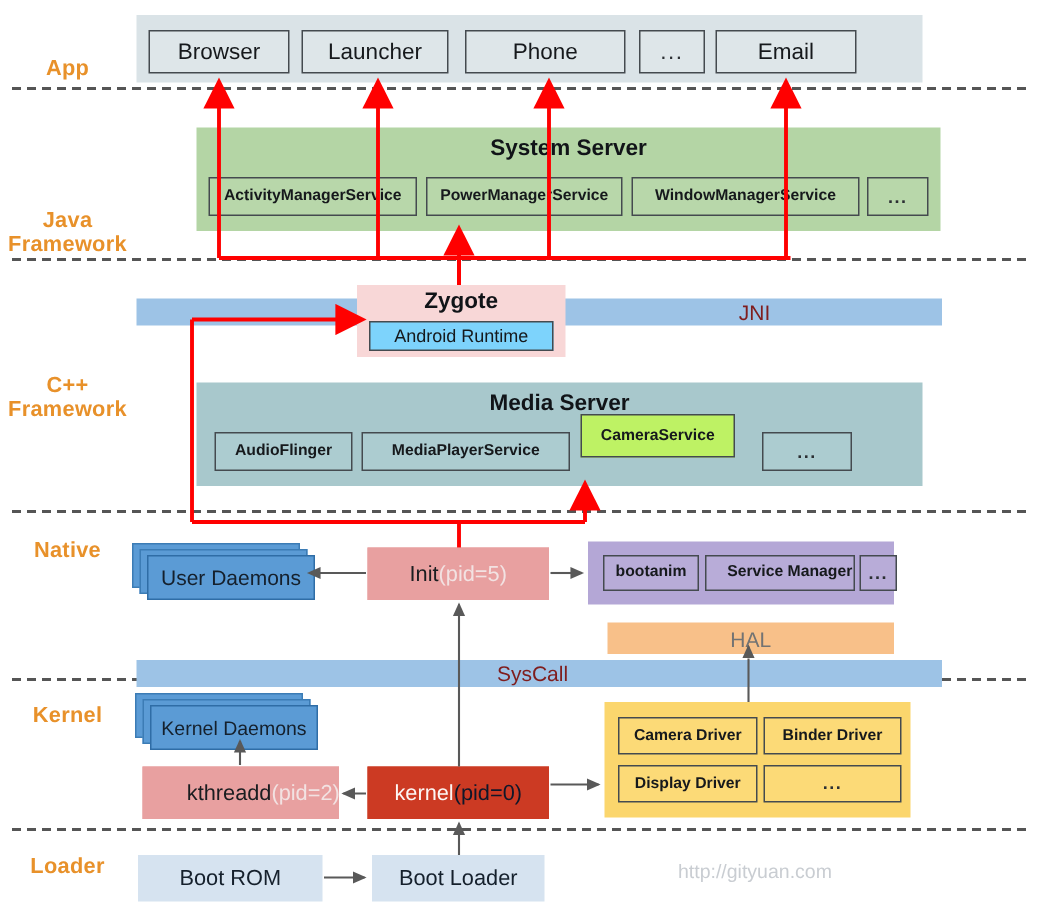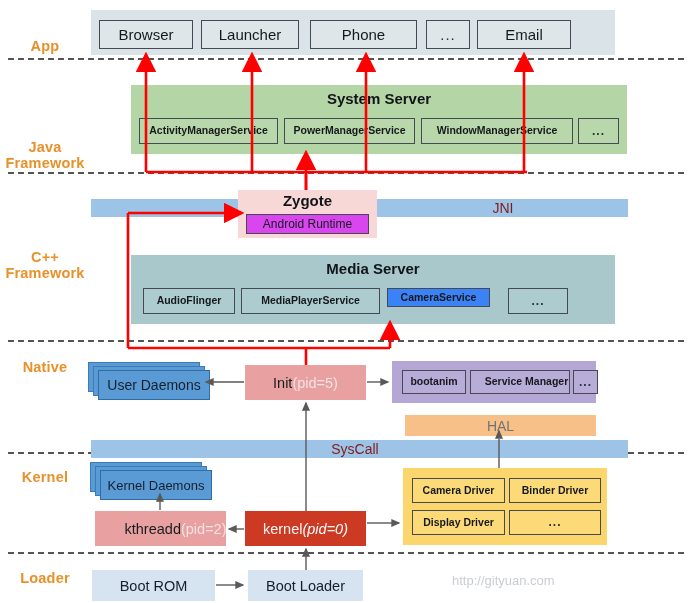--- a/index.html
+++ b/index.html
@@ -46,21 +46,21 @@
 
   
   .proc{
     position:absolute;box-sizing:border-box;
     display:flex;align-items:center;justify-content:center;
     font-size:14.5px;color:#1a1d20;white-space:nowrap;
   }
   .proc .nm{font-weight:normal;}
   .proc .pid{color:#f2e2e2;font-weight:normal;}
   .proc.kern .nm{font-weight:normal;color:#fdf6f4;}
-  .proc.kern .pid{color:#ffffff;font-style:italic;}
+  .proc.kern .pid{color:#0f172a;}
 
   
   .stack{position:absolute;}
   .stack .sh{position:absolute;box-sizing:border-box;
      background:#5B9BD5;border:1px solid #3c7cb5;}
   .stack .top{position:absolute;box-sizing:border-box;
      background:#5B9BD5;border:1px solid #2f6da6;
      display:flex;align-items:center;justify-content:center;
      font-size:14px;color:#15202c;}
 
@@ -101,28 +101,28 @@
   <div class="chip" style="left:284px;top:118px;width:131px;height:26px;background:#B8D7AA;">PowerManagerService</div>
   <div class="chip" style="left:421px;top:118px;width:152px;height:26px;background:#B8D7AA;">WindowManagerService</div>
   <div class="chip dots" style="left:578px;top:118px;width:41px;height:26px;background:#B8D7AA;">...</div>
 
   <div class="band" style="left:91px;top:199px;width:537px;height:18px;background:#9DC3E6;"></div>
   <div class="band-center" style="left:378px;top:199px;width:250px;height:18px;">JNI</div>
 
   <div class="abs" style="left:238px;top:190px;width:139px;height:48px;background:#F8D7D7;">
     <div style="position:absolute;left:0;top:2px;width:139px;text-align:center;
                 font-weight:bold;font-size:15px;color:#111418;">Zygote</div>
-    <div class="chip plain" style="left:8px;top:24px;width:123px;height:20px;background:#d946ef;font-size:12px;">Android Runtime</div>
+    <div class="chip plain" style="left:8px;top:24px;width:123px;height:20px;background:#7dd3fc;font-size:12px;">Android Runtime</div>
   </div>
 
   <div class="band" style="left:131px;top:255px;width:484px;height:69px;background:#A8C8CC;"></div>
   <div class="band-title" style="left:131px;top:260px;width:484px;">Media Server</div>
   <div class="chip" style="left:143px;top:288px;width:92px;height:26px;background:#ACCCD0;">AudioFlinger</div>
   <div class="chip" style="left:241px;top:288px;width:139px;height:26px;background:#ACCCD0;">MediaPlayerService</div>
-  <div class="chip" style="left:387px;top:288px;width:103px;height:19px;background:#3b82f6;">CameraService</div>
+  <div class="chip" style="left:387px;top:276px;width:103px;height:29px;background:#bef264;">CameraService</div>
   <div class="chip dots" style="left:508px;top:288px;width:60px;height:26px;background:#ACCCD0;">...</div>
 
   <div class="stack" style="left:88px;top:362px;width:128px;height:38px;">
     <div class="sh" style="left:0px;top:0px;width:112px;height:30px;"></div>
     <div class="sh" style="left:5px;top:4px;width:112px;height:30px;"></div>
     <div class="top" style="left:10px;top:8px;width:112px;height:30px;">User Daemons</div>
   </div>
 
   <div class="proc" style="left:245px;top:365px;width:121px;height:35px;background:#E8A0A0;border:1px solid #E8A0A0;">
     <span class="nm">Init</span>

